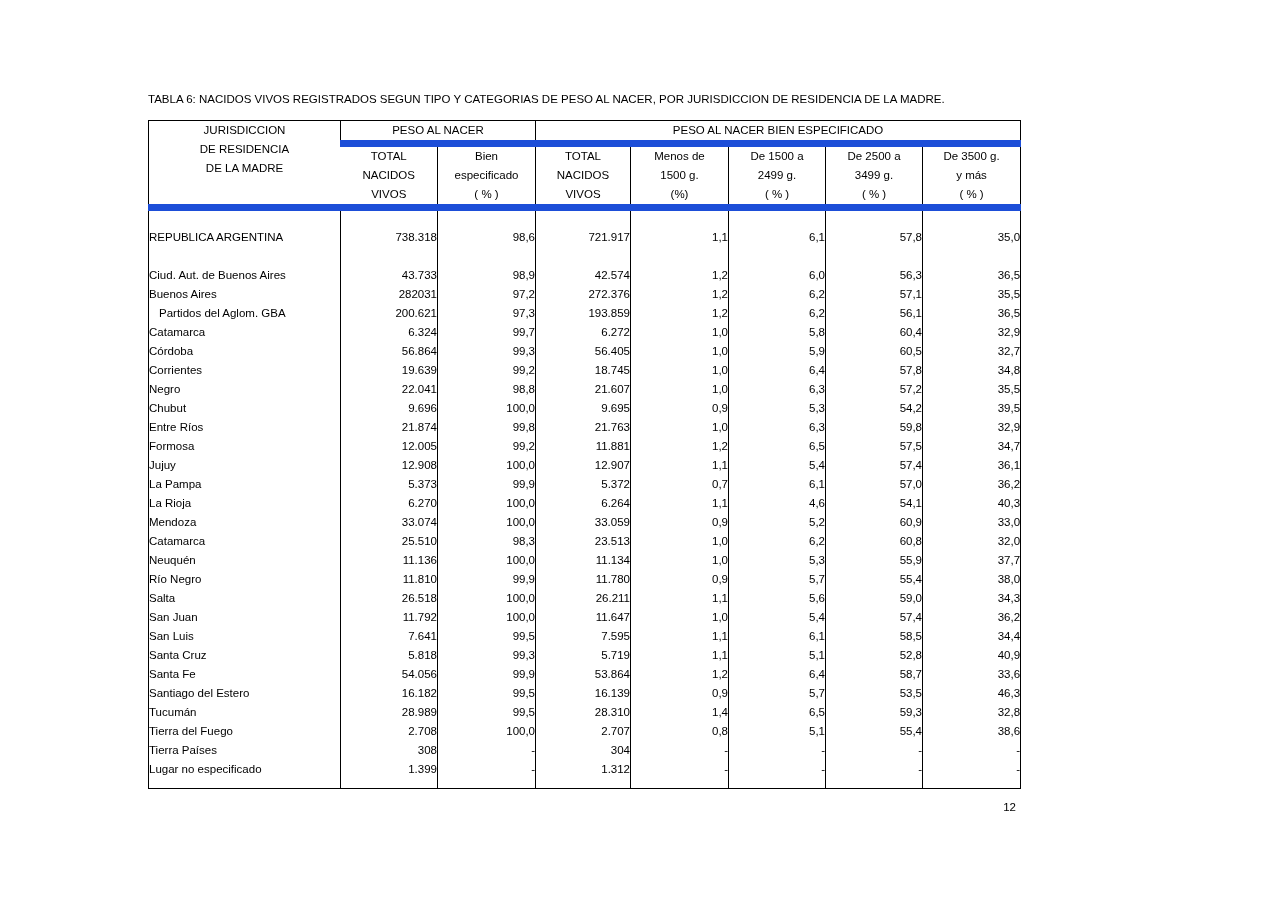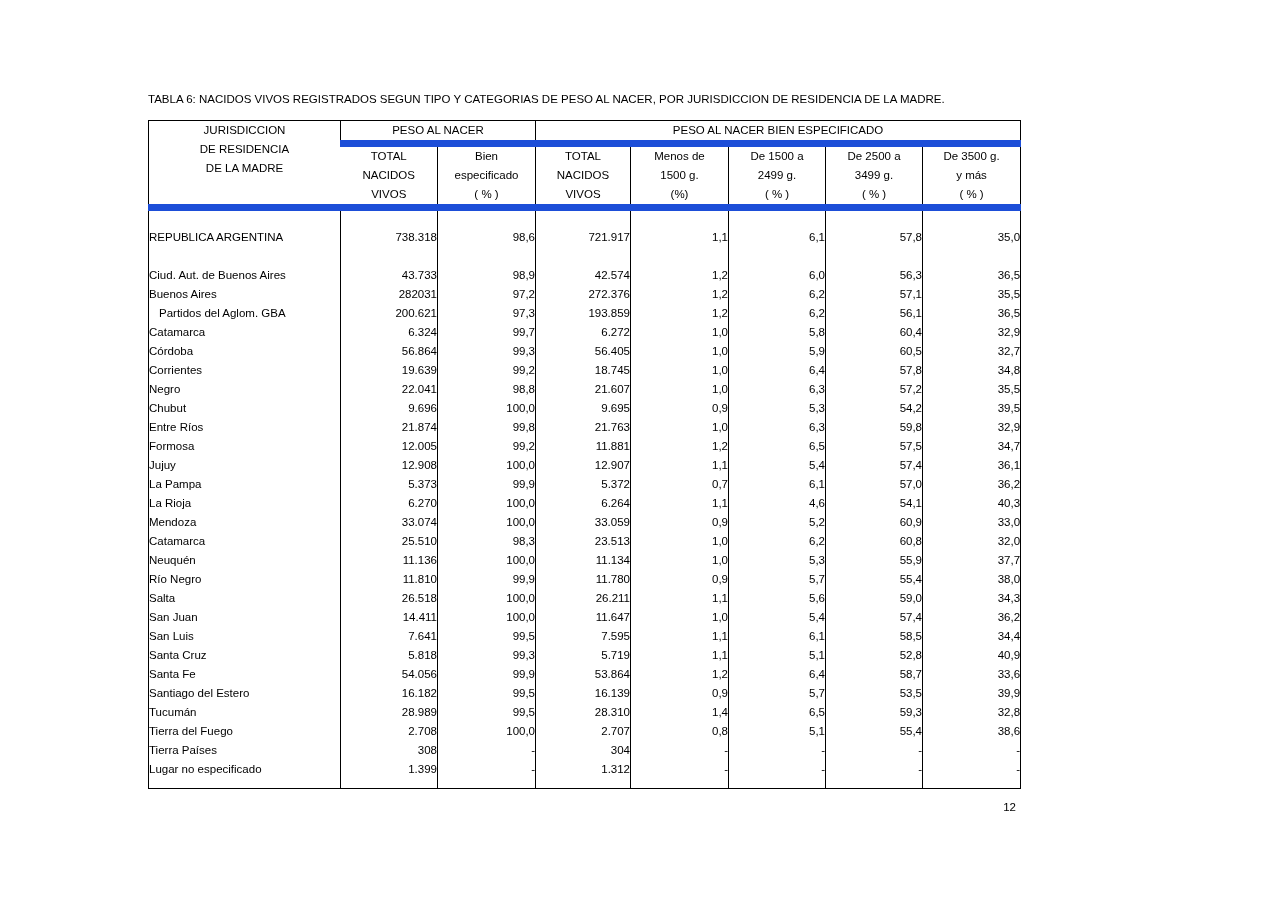--- a/index.html
+++ b/index.html
@@ -305,21 +305,21 @@
           <td class="num">26.518</td>
           <td class="num">100,0</td>
           <td class="num">26.211</td>
           <td class="num">1,1</td>
           <td class="num">5,6</td>
           <td class="num">59,0</td>
           <td class="num">34,3</td>
         </tr>
         <tr>
           <td class="jur">San Juan</td>
-          <td class="num">14.411</td>
+          <td class="num">11.792</td>
           <td class="num">100,0</td>
           <td class="num">11.647</td>
           <td class="num">1,0</td>
           <td class="num">5,4</td>
           <td class="num">57,4</td>
           <td class="num">36,2</td>
         </tr>
         <tr>
           <td class="jur">San Luis</td>
           <td class="num">7.641</td>
@@ -351,21 +351,21 @@
           <td class="num">33,6</td>
         </tr>
         <tr>
           <td class="jur">Santiago del Estero</td>
           <td class="num">16.182</td>
           <td class="num">99,5</td>
           <td class="num">16.139</td>
           <td class="num">0,9</td>
           <td class="num">5,7</td>
           <td class="num">53,5</td>
-          <td class="num">39,9</td>
+          <td class="num">46,3</td>
         </tr>
         <tr>
           <td class="jur">Tucumán</td>
           <td class="num">28.989</td>
           <td class="num">99,5</td>
           <td class="num">28.310</td>
           <td class="num">1,4</td>
           <td class="num">6,5</td>
           <td class="num">59,3</td>
           <td class="num">32,8</td>

